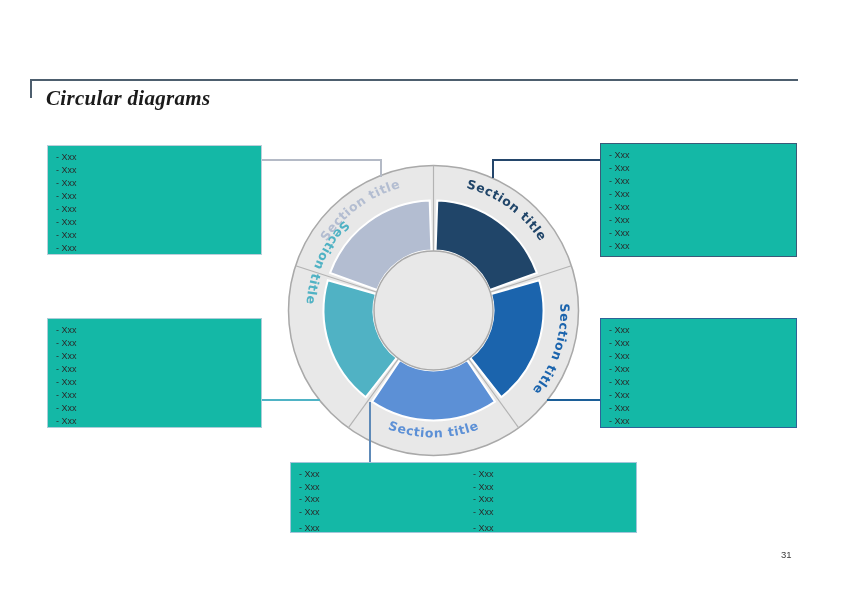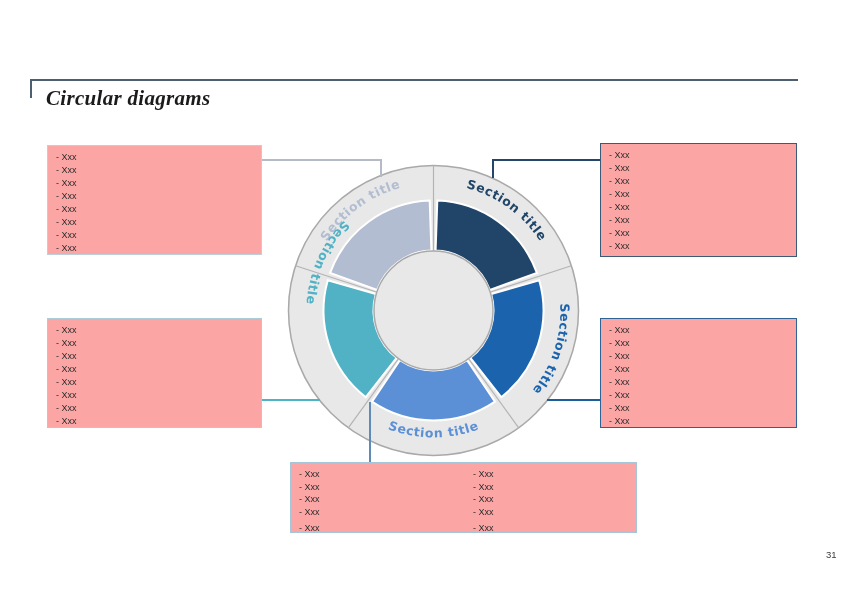--- a/index.html
+++ b/index.html
@@ -6,21 +6,21 @@
   #slide{position:relative;width:842px;height:595px;background:#ffffff;overflow:hidden;
          font-family:"Liberation Sans",sans-serif;}
 
   
   .rule-h{position:absolute;left:30px;top:79px;width:768px;height:2px;background:#4d5e6e;}
   .rule-tick{position:absolute;left:30px;top:79px;width:2px;height:19px;background:#4d5e6e;}
   .title{position:absolute;left:46px;top:86px;font-family:"Liberation Serif",serif;
          font-weight:bold;font-style:italic;font-size:21px;color:#1b1b1b;letter-spacing:.3px;}
 
   
-  .tbox{position:absolute;background:#fca5a5;box-sizing:border-box;
+  .tbox{position:absolute;background:#14b8a6;box-sizing:border-box;
         font-size:9px;color:#2b2b2b;padding:5px 0 0 8px;}
   .tbox .li{line-height:13px;white-space:pre;}
   #box-top-left {left:47px; top:145px;width:215px;height:110px;border:1px solid #bccfda;}
   #box-top-right{left:600px;top:143px;width:197px;height:114px;border:1.5px solid #3a5a78;}
   #box-mid-left {left:47px; top:318px;width:215px;height:110px;border:1.5px solid #abcdd8;}
   #box-mid-right{left:600px;top:318px;width:197px;height:110px;border:1.5px solid #2d6397;}
   #box-bottom   {left:290px;top:462px;width:347px;height:71px;border:1px solid #a3c6da;padding:0;}
   #box-bottom .col{position:absolute;top:5px;padding-left:8px;}
   #box-bottom .col .li{line-height:12.5px;}
   #box-bottom .col .li:last-child{margin-top:4px;}
@@ -37,21 +37,21 @@
   #conn-mr  {left:547px;top:399px;width:53px;height:2px;background:#1c5f98;}
   #conn-b   {left:369px;top:402px;width:2px;height:60px;background:#5e8ab8;}
 
   
   #donut{position:absolute;left:287px;top:164px;}
   .ring-divider{stroke:#b3b3b3;stroke-width:1.2;}
   .sector{stroke:#ffffff;stroke-width:2;}
   .arc-label{font-family:"DejaVu Sans",sans-serif;font-weight:bold;font-size:12.5px;
              letter-spacing:.6px;}
 
-  .page-num{position:absolute;left:781px;top:549px;font-size:9.5px;color:#3c3c3c;margin-left:45px;}
+  .page-num{position:absolute;left:781px;top:549px;font-size:9.5px;color:#3c3c3c;}
 </style>
 </head>
 <body>
 
 <div id="slide">
 
   <div class="rule-tick"></div>
   <div class="rule-h"></div>
   <div class="title">Circular diagrams</div>
 

